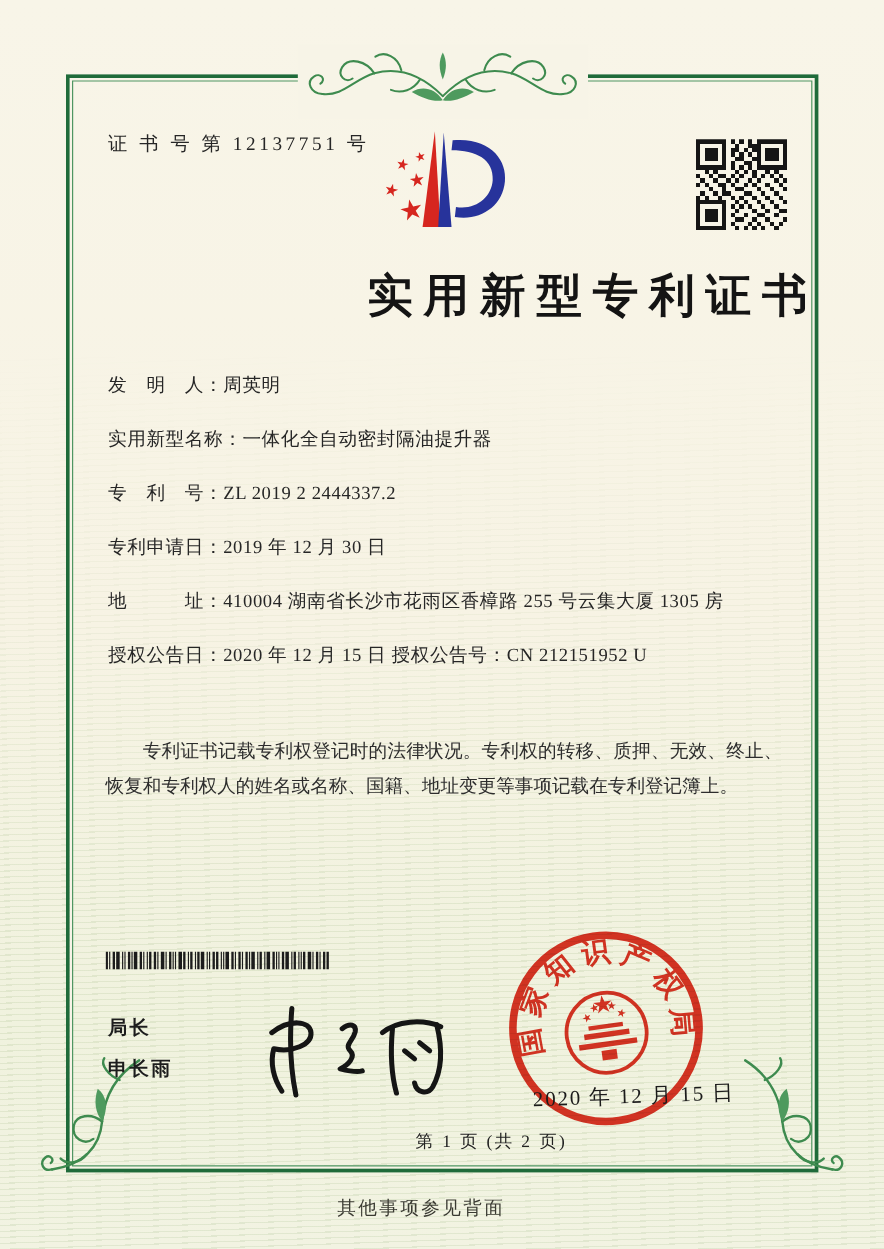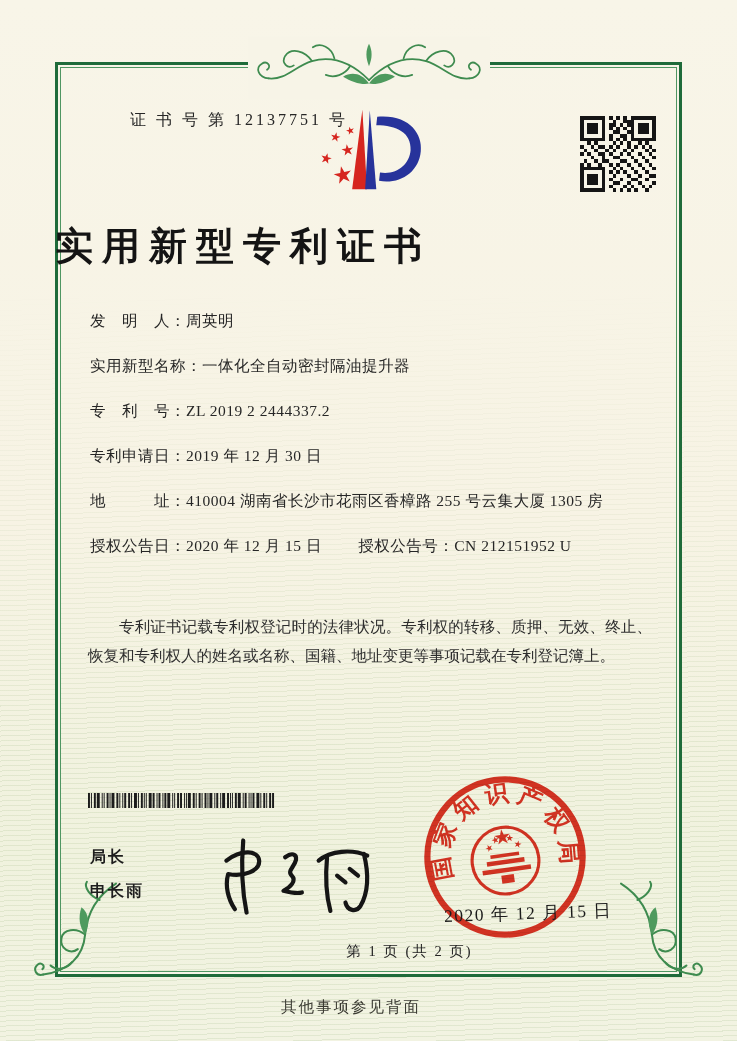--- a/index.html
+++ b/index.html
@@ -16,30 +16,30 @@
   }
   .frame{
     position:absolute; left:55px; top:62px; width:621px; height:909px;
     border:3px solid #1f6b3a;
     box-shadow: inset 0 0 0 2px #f7f4e7, inset 0 0 0 3px #4f9662;
   }
   .ornament-top{position:absolute; left:248px; top:36px; width:242px; height:64px;}
   .flourish{position:absolute; width:92px; height:100px;}
   .flourish.left{left:30px; top:880px;}
   .flourish.right{left:615px; top:880px; transform:scaleX(-1);}
-  .cert-no{position:absolute; left:90px; top:110px; font-size:16px; letter-spacing:3px; color:#262626;margin-left:40px;}
+  .cert-no{position:absolute; left:90px; top:110px; font-size:16px; letter-spacing:3px; color:#262626;}
   .logo{position:absolute; left:292px; top:102px; width:150px; height:102px;}
   .qr{position:absolute; left:580px; top:116px; width:76px; height:76px;}
   .title{
-    position:absolute; left:55px; top:221px; width:627px; text-align:left;
+    position:absolute; left:55px; top:221px; width:627px; text-align:right;
     font-size:38px; font-weight:bold; letter-spacing:9px; color:#141414;
   }
   .fields{position:absolute; left:90px; top:311px; width:562px; font-size:15.5px; letter-spacing:0.5px; color:#262626;}
   .fields .row{height:20px; margin-bottom:25px; white-space:nowrap;}
-  .fields .grant .pair2{margin-left:32px;}
+  .fields .grant .pair2{}
   .paras{position:absolute; left:88px; top:612px; width:564px; font-size:15.5px; line-height:29px; text-align:justify; color:#2d2d2d;}
   .paras p{margin:0; text-indent:2em;}
   .barcode{position:absolute; left:88px; top:793px; width:188px; height:15px;}
   .officer{position:absolute; left:90px; top:847px; font-family:"Liberation Sans","DejaVu Sans",sans-serif; font-weight:bold; font-size:16px; color:#1d1d1d;}
   .officer div{margin-bottom:13px; letter-spacing:2px;font-family:Liberation Serif, serif;}
   .signature{position:absolute; left:203px; top:832px; width:176px; height:84px;}
   .seal{position:absolute; left:422px; top:774px; width:166px; height:166px; transform:rotate(-8deg); opacity:.95; mix-blend-mode:multiply;}
   .seal-date{position:absolute; left:444px; top:901px; font-size:17.5px; letter-spacing:1.5px; color:#1b1b1b; transform:rotate(-2deg); white-space:nowrap;}
   .page-num{position:absolute; left:55px; top:942px; width:709px; text-align:center; font-size:14.5px; letter-spacing:2px; color:#222;}
   .back-note{position:absolute; left:0; top:997px; width:702px; text-align:center; font-size:15.5px; letter-spacing:2px; color:#3a3a32;}

